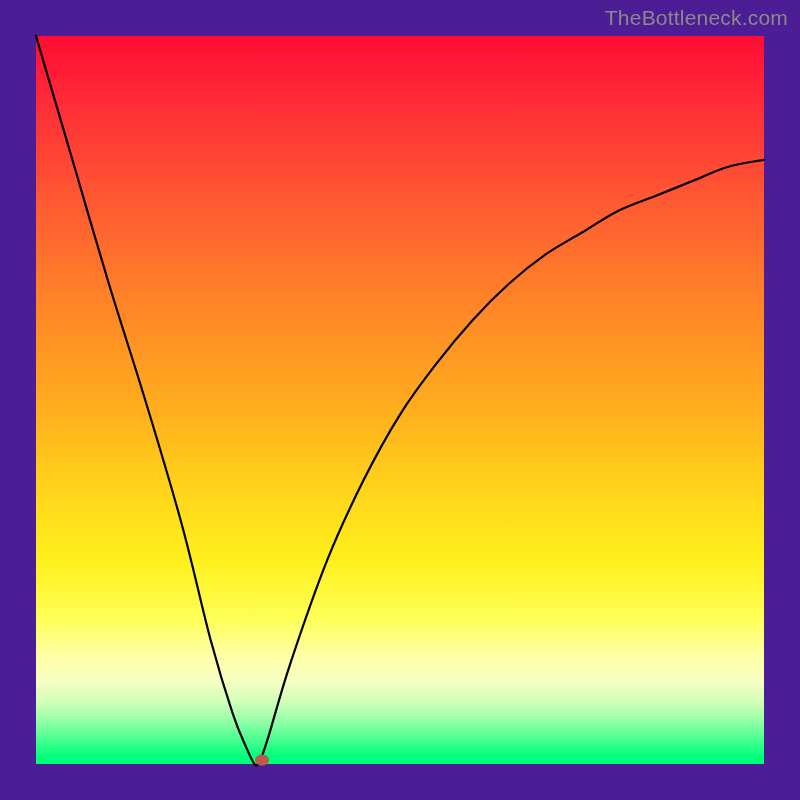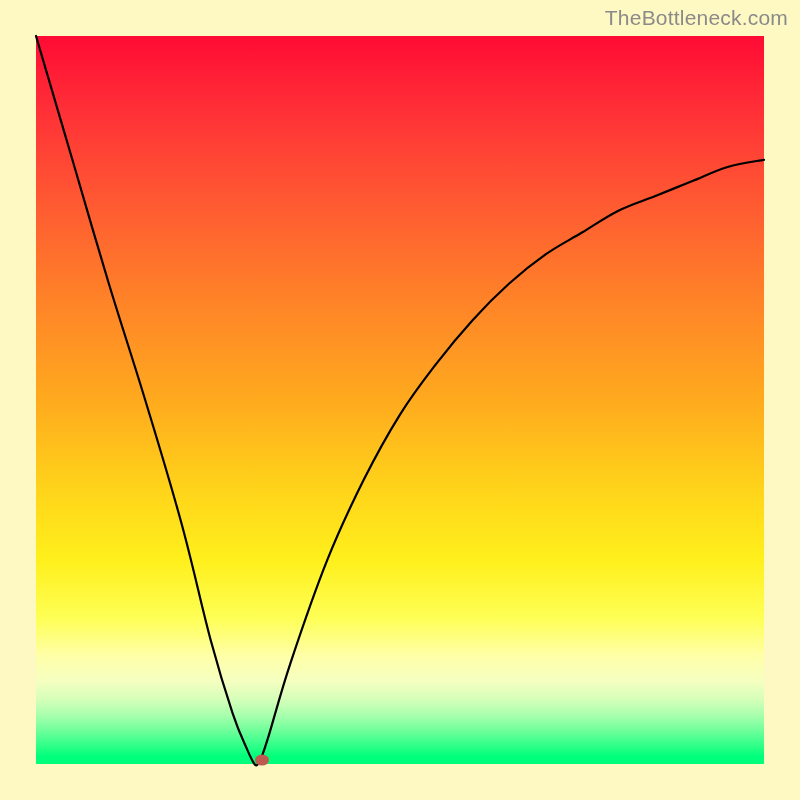--- a/index.html
+++ b/index.html
@@ -10,21 +10,21 @@
     background: #000;
     overflow: hidden;
     font-family: Arial, Helvetica, sans-serif;
   }
   .frame {
     position: absolute;
     left: 0;
     top: 0;
     width: 800px;
     height: 800px;
-    background: #fef9c3;
+    background: #4c1d95;
   }
   .plot-area {
     position: absolute;
     left: 36px;
     top: 36px;
     width: 728px;
     height: 728px;
     background: linear-gradient(to bottom,
       #ff0b34 0%,
       #ff2f37 10%,

